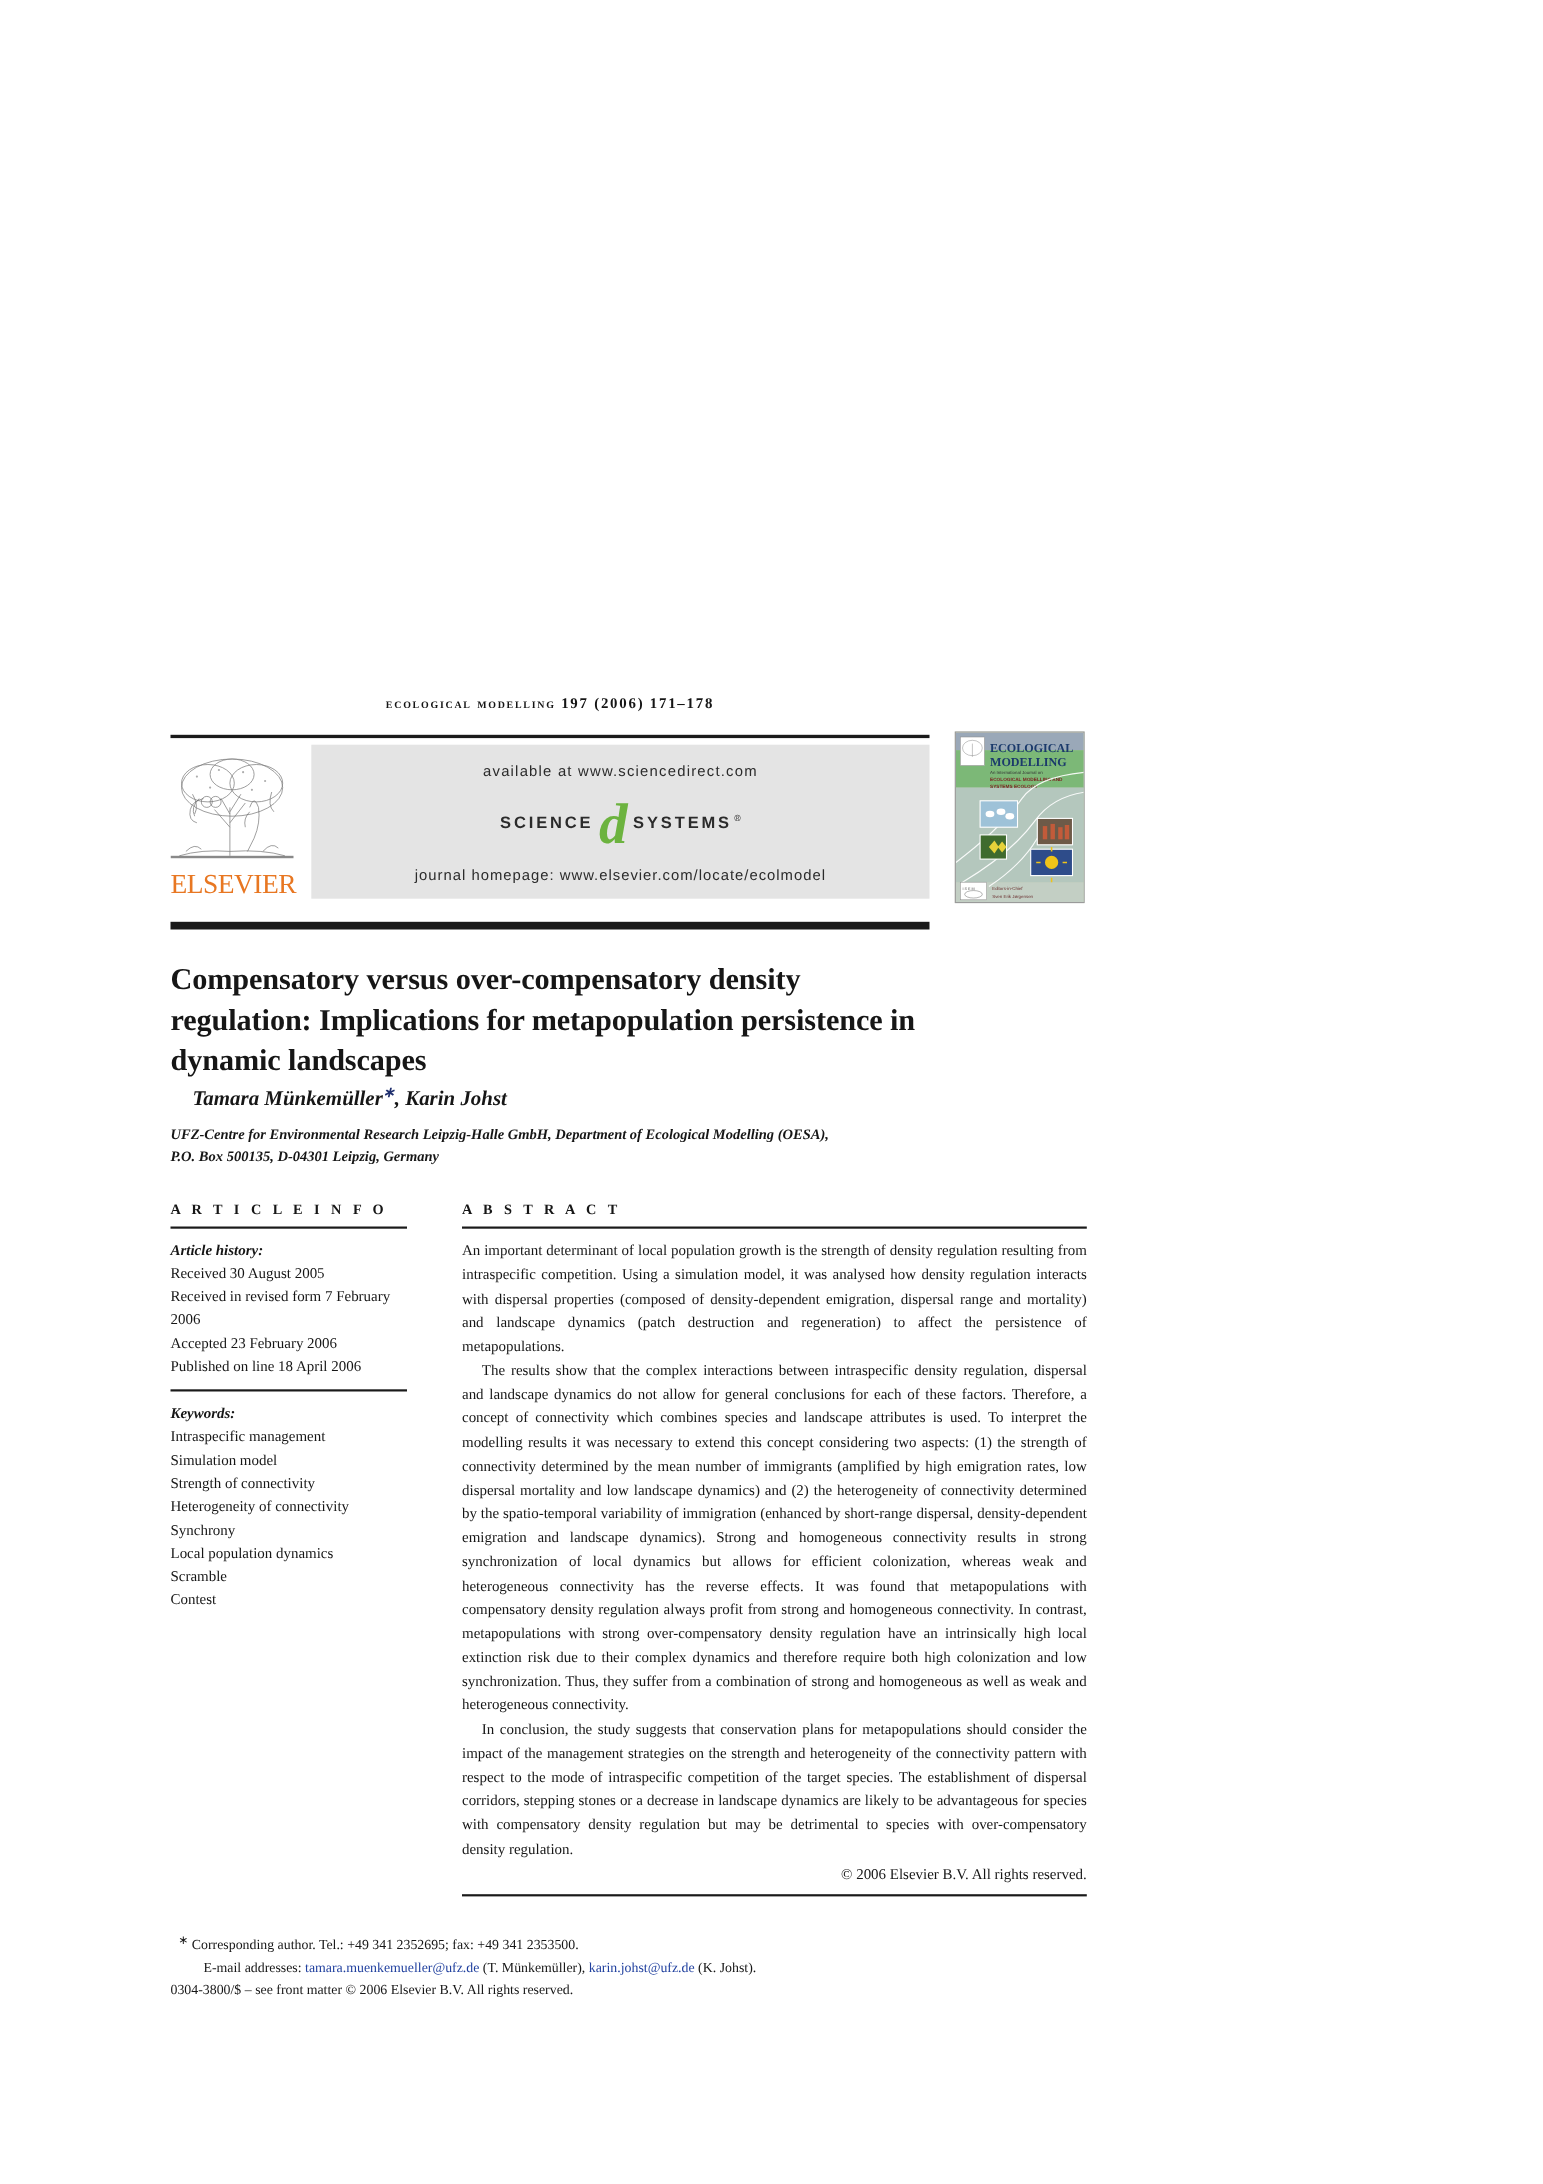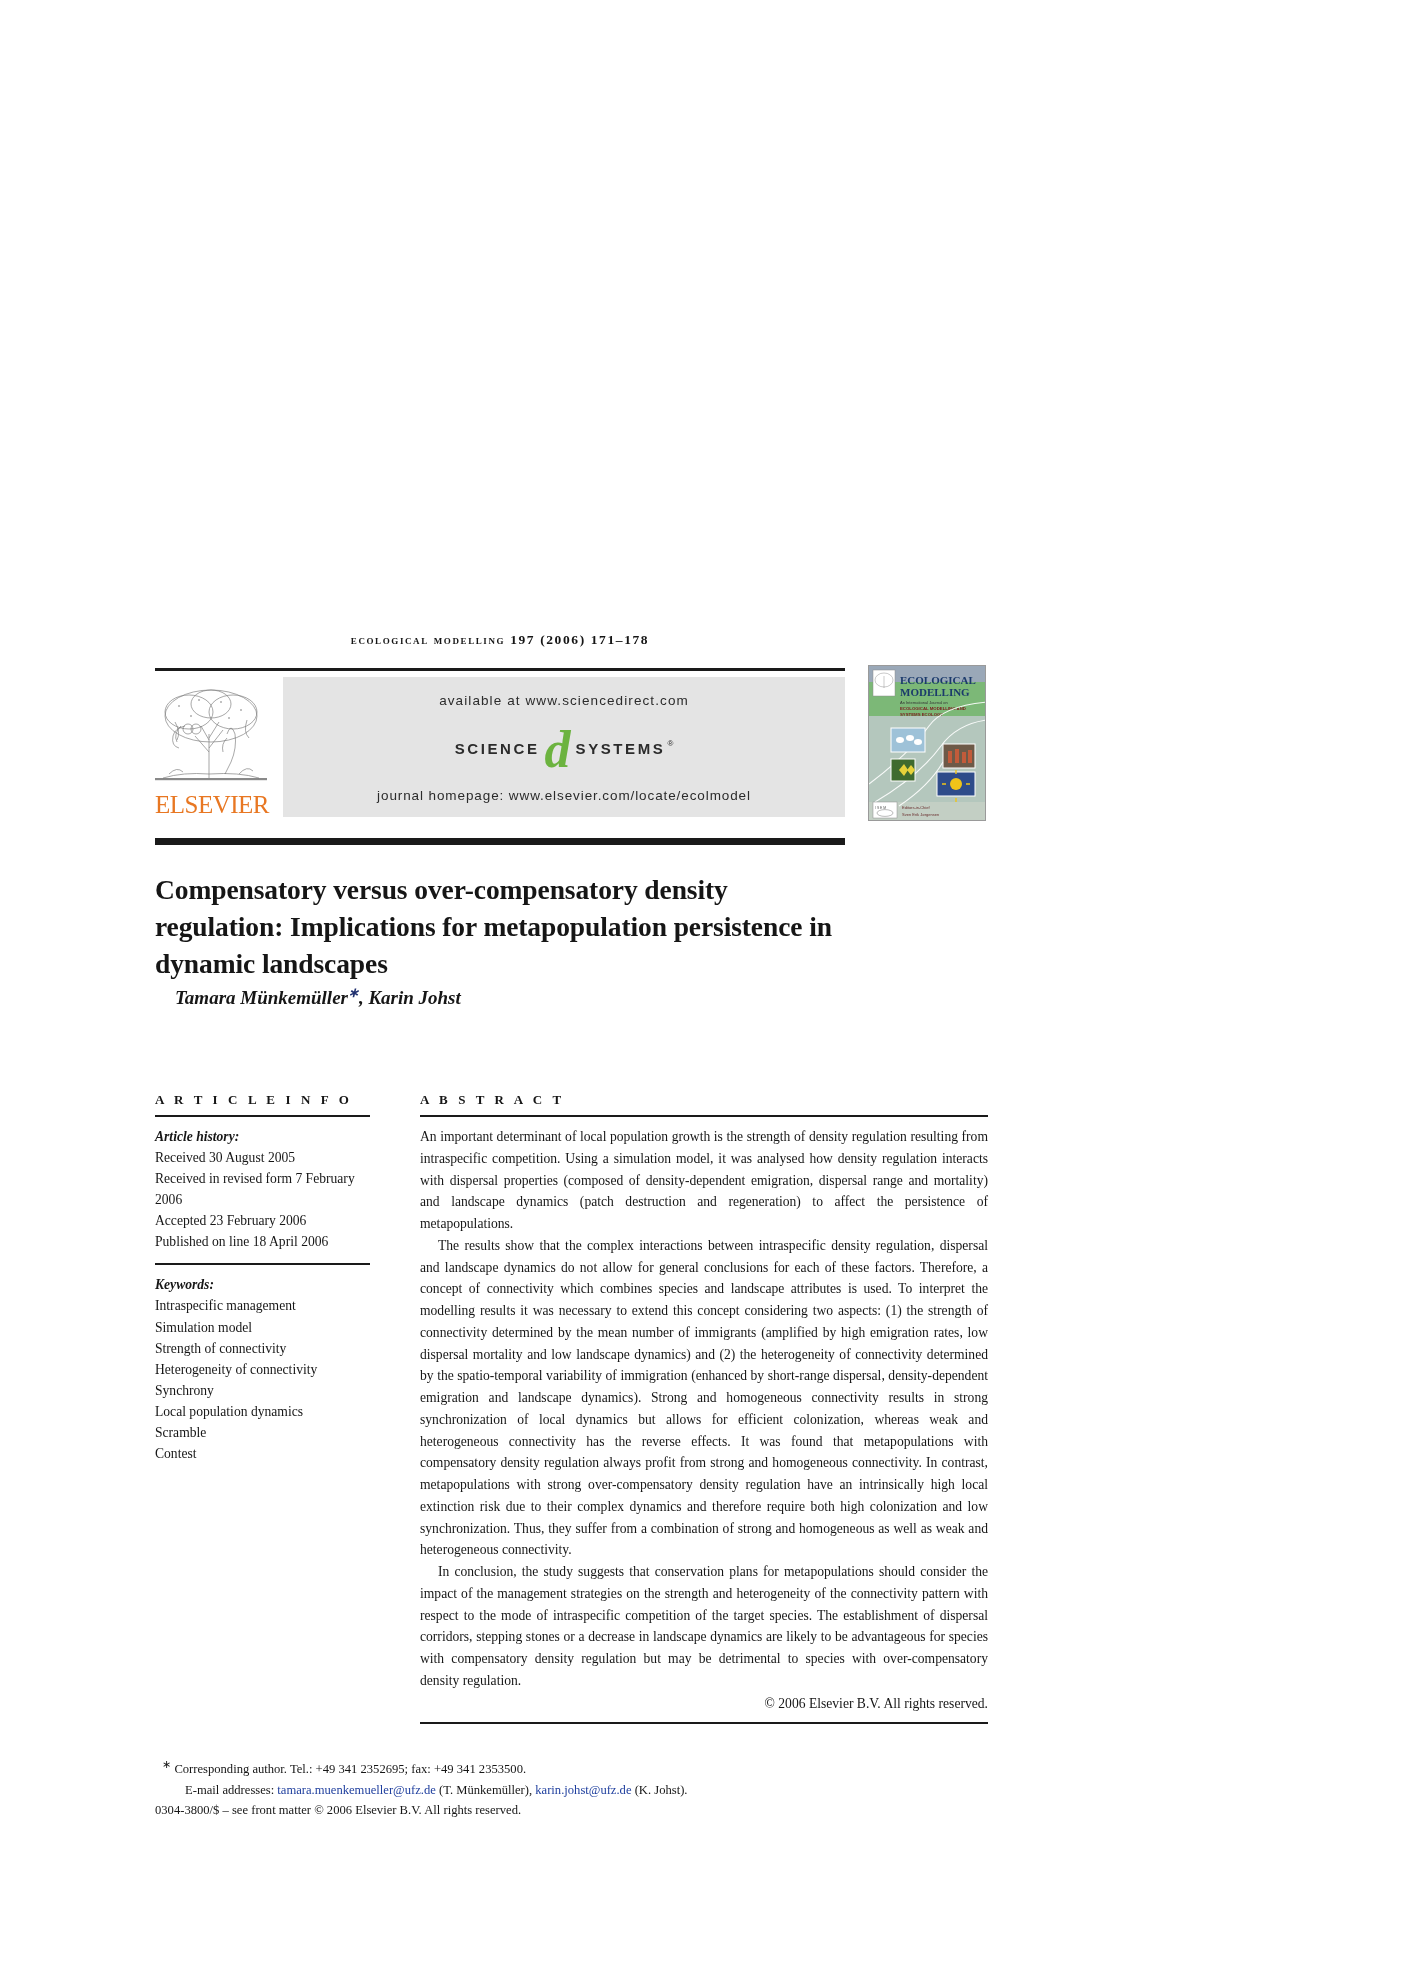--- a/index.html
+++ b/index.html
@@ -387,20 +387,24 @@
           <ellipse cx="16" cy="147" rx="8" ry="3.4"></ellipse>
         </g>
       <text x="33" y="143" font-family="Liberation Sans, sans-serif" font-size="4" fill="#6a2f2f">Editors-in-Chief</text>
       <text x="33" y="150" font-family="Liberation Sans, sans-serif" font-size="4" fill="#6a2f2f">Sven Erik Jørgensen</text>
     </svg>
   </div>
 
   <div class="title-rule"></div>
   <h1 class="article-title">Compensatory versus over-compensatory density regulation: Implications for metapopulation persistence in dynamic landscapes</h1>
   <div class="authors">Tamara Münkemüller<sup>∗</sup>, Karin Johst</div>
+  <div class="affiliation">
+    <span>UFZ-Centre for Environmental Research Leipzig-Halle GmbH, Department of Ecological Modelling (OESA),</span><br>
+    <span>P.O. Box 500135, D-04301 Leipzig, Germany</span>
+  </div>
 
   <div class="col-left">
     <div class="sec-head">A R T I C L E   I N F O</div>
     <div class="rule-thin"></div>
     <div class="info-block">
       <span class="info-label">Article history:</span>
       <div>
           <span class="kw-item">Received 30 August 2005</span>
           <span class="kw-item">Received in revised form 7 February 2006</span>
           <span class="kw-item">Accepted 23 February 2006</span>

